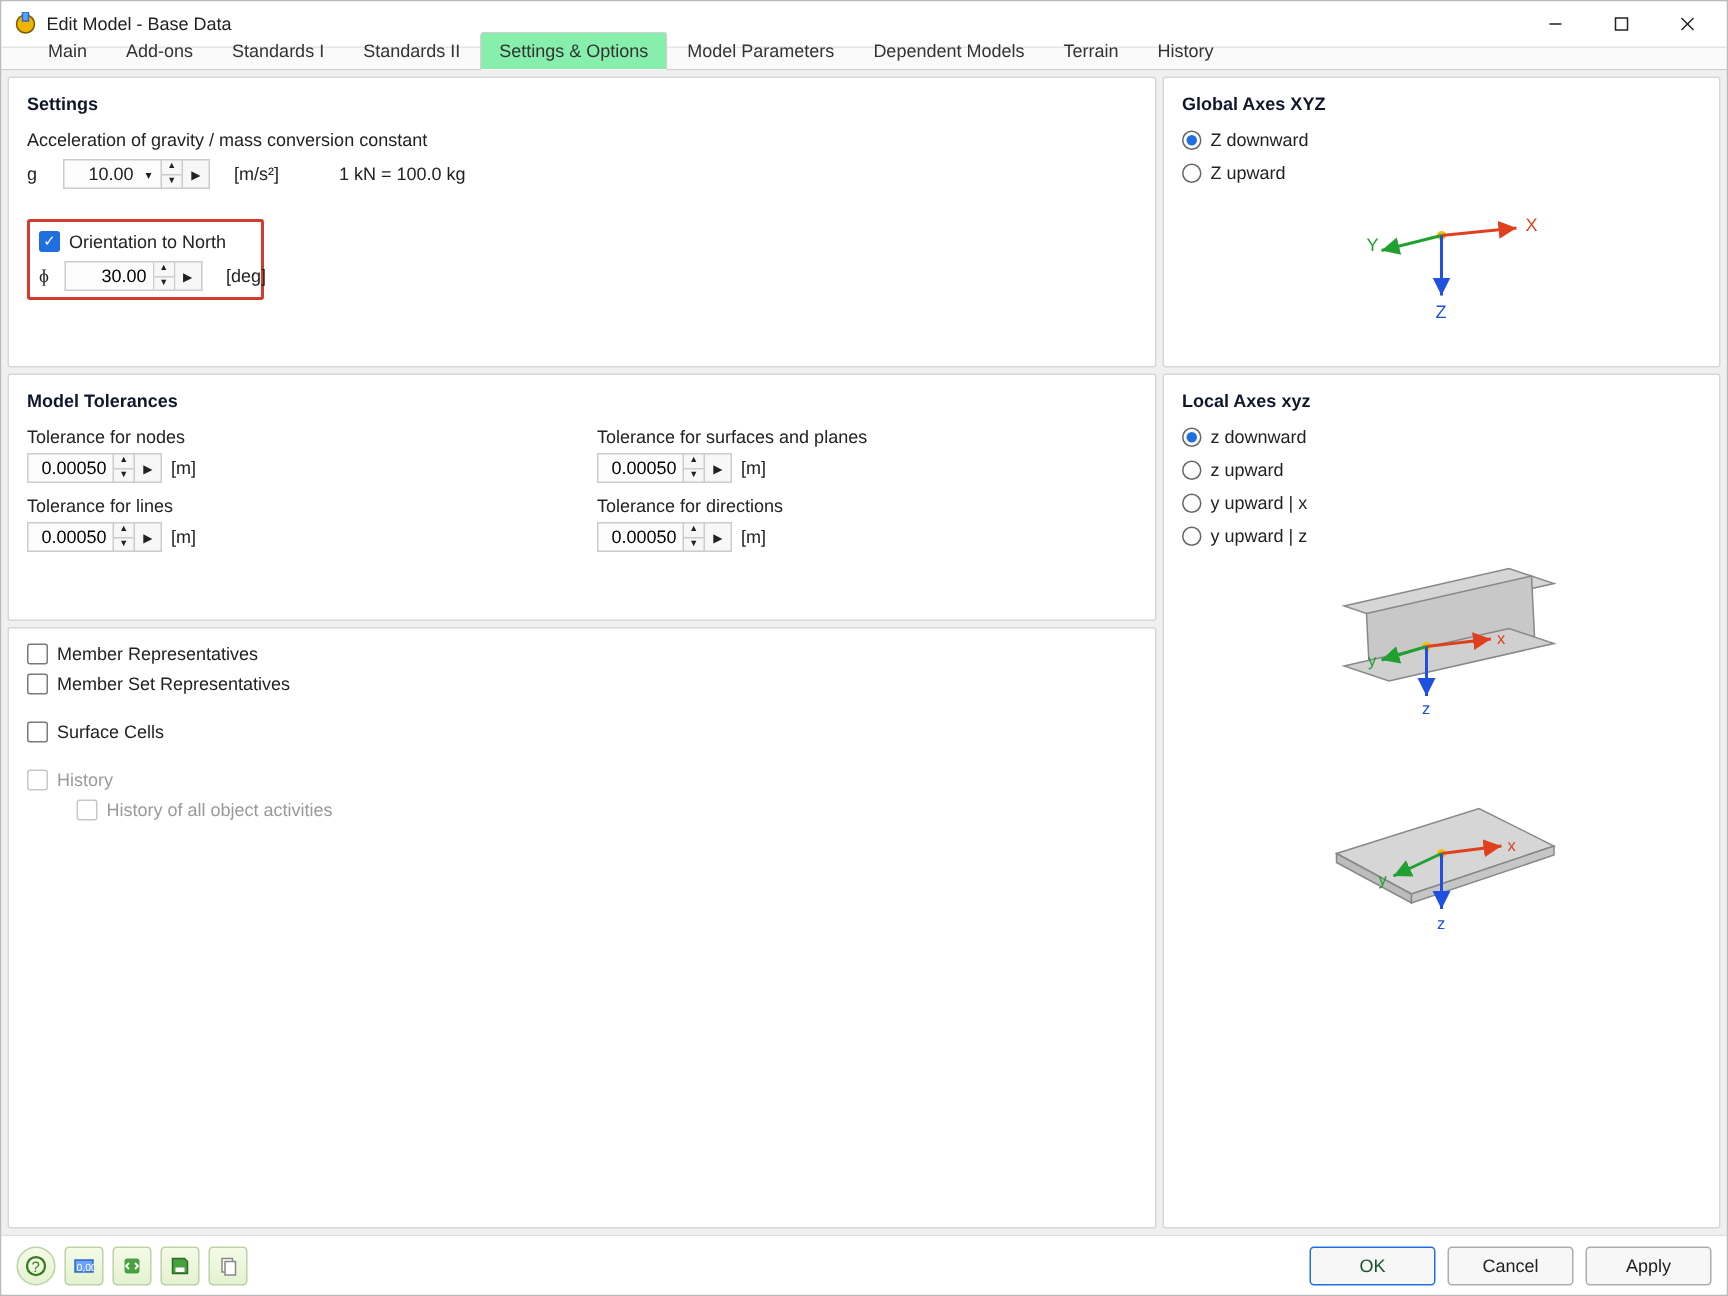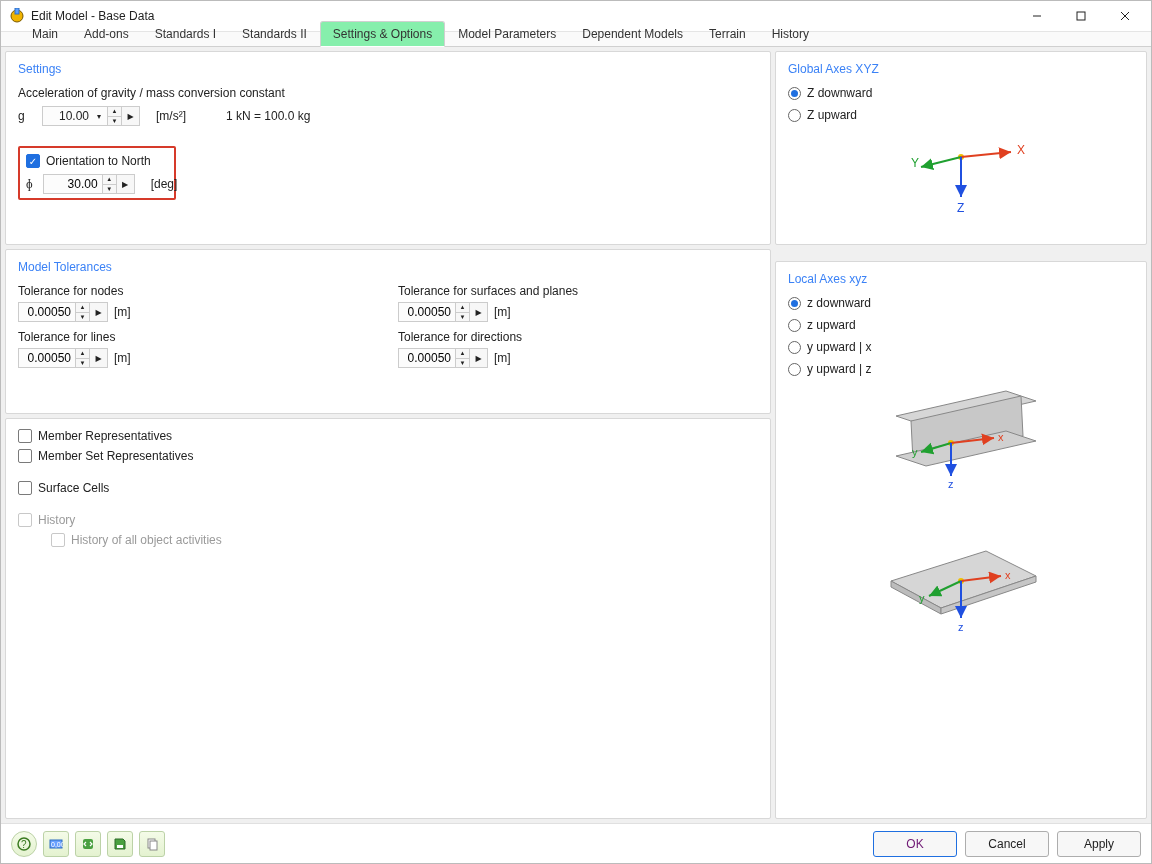--- a/index.html
+++ b/index.html
@@ -12,23 +12,23 @@
   .title-spacer { flex:1; }
   .win-btn { width:44px; height:30px; display:flex; align-items:center; justify-content:center; }
   
   .tabstrip { height:16px; background:#fafafa; border-top:1px solid #e5e5e5; border-bottom:1px solid #d0d0d0; display:flex; align-items:flex-end; padding-left:18px; gap:0; }
   .tab { padding:5px 12px 5px 12px; border:1px solid transparent; border-bottom:none; font-size:12px; cursor:pointer; color:#333; background:transparent; }
   .tab.active { background:#86efac; border-color:#d0d0d0; border-bottom:1px solid #fff; margin-bottom:-1px; border-radius:3px 3px 0 0; }
   
   .content { flex:1; background:#f0f0f0; padding:4px; display:flex; flex-direction:column; }
   .main-flex { flex:1; display:flex; gap:4px; }
   .left-col { flex:1; display:flex; flex-direction:column; gap:4px; }
-  .right-col { width:372px; display:flex; flex-direction:column; gap:16px; }
+  .right-col { width:372px; display:flex; flex-direction:column; gap:4px; }
   .panel { background:#fff; border:1px solid #d8d8d8; border-radius:2px; padding:10px 12px; }
-  .panel-title { color:#3b82f6; font-weight:400; margin-bottom:10px; font-size:12px; }
+  .panel-title { color:#0f172a; font-weight:700; margin-bottom:10px; font-size:12px; }
   .panel.grow { flex:1; }
   .lbl-sym { width:14px; text-align:left; }
   
   .num-group { display:flex; align-items:center; }
   .num-input { width:60px; height:20px; text-align:right; padding:0 4px; font-size:12px; border:1px solid #ccc; background:#fcfcfc; }
   .num-input.narrow { width:58px; }
   .spin { width:14px; height:20px; display:flex; flex-direction:column; border:1px solid #ccc; border-left:none; background:#f7f7f7; }
   .spin-half { flex:1; display:flex; align-items:center; justify-content:center; font-size:6px; line-height:1; border-bottom:1px solid #ccc; cursor:pointer; }
   .spin-half:last-child { border-bottom:none; }
   .btn-arrow { width:18px; height:20px; border:1px solid #ccc; border-left:none; background:#f7f7f7; display:flex; align-items:center; justify-content:center; font-size:8px; cursor:pointer; }
@@ -54,21 +54,21 @@
   .tol-cell { }
   .tol-label { margin-bottom:4px; font-size:12px; }
   
   .axes-img { width:100%; height:auto; display:flex; align-items:center; justify-content:center; margin-top:10px; }
   
   .bottom { height:40px; background:#fff; border-top:1px solid #e0e0e0; display:flex; align-items:center; padding:0 10px; }
   .bottom .icon-btn { width:26px; height:26px; border:1px solid #bcd2a7; border-radius:3px; background:linear-gradient(#f4fbe8,#e4f2d0); display:flex; align-items:center; justify-content:center; margin-right:6px; cursor:pointer; }
   .bottom .icon-btn.round { border-radius:50%; width:26px; height:26px; }
   .bottom-spacer { flex:1; }
   .btn { width:84px; height:26px; border:1px solid #adadad; border-radius:3px; background:#f7f7f7; display:flex; align-items:center; justify-content:center; margin-left:8px; cursor:pointer; font-size:12px; }
-  .btn.primary { border-color:#1f6fe0; color:#701a75; }
+  .btn.primary { border-color:#1f6fe0; color:#14532d; }
   
   .settings-line { display:flex; align-items:center; gap:10px; }
   .phi { font-family: serif; }
 </style>
 </head>
 <body>
 
 <div class="window">
 
   <div class="titlebar">

